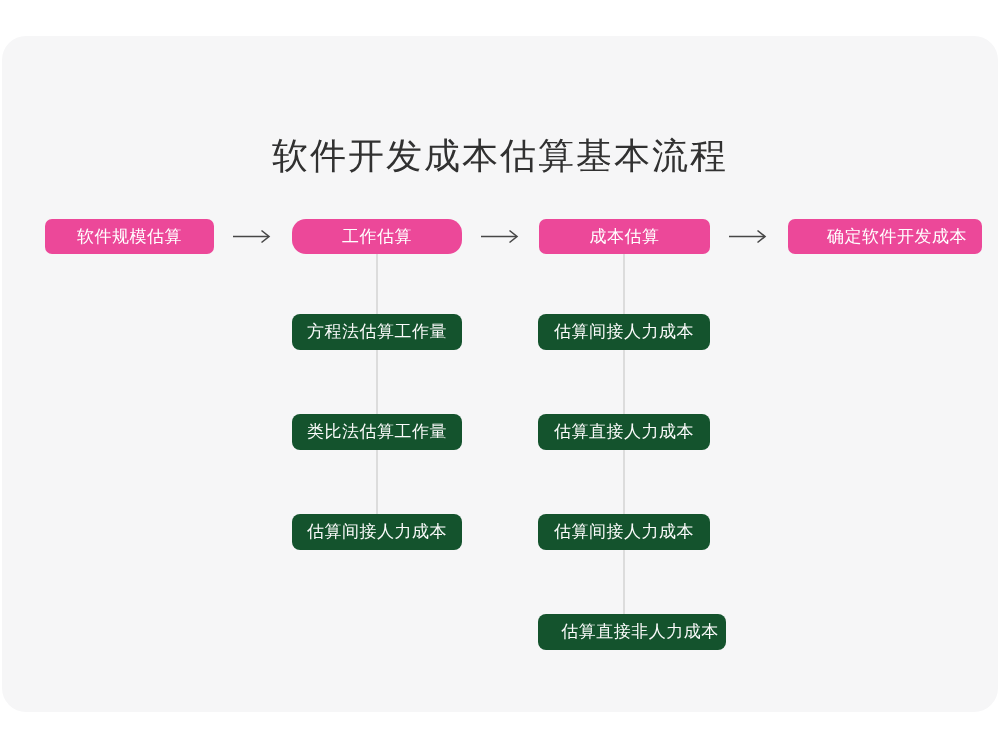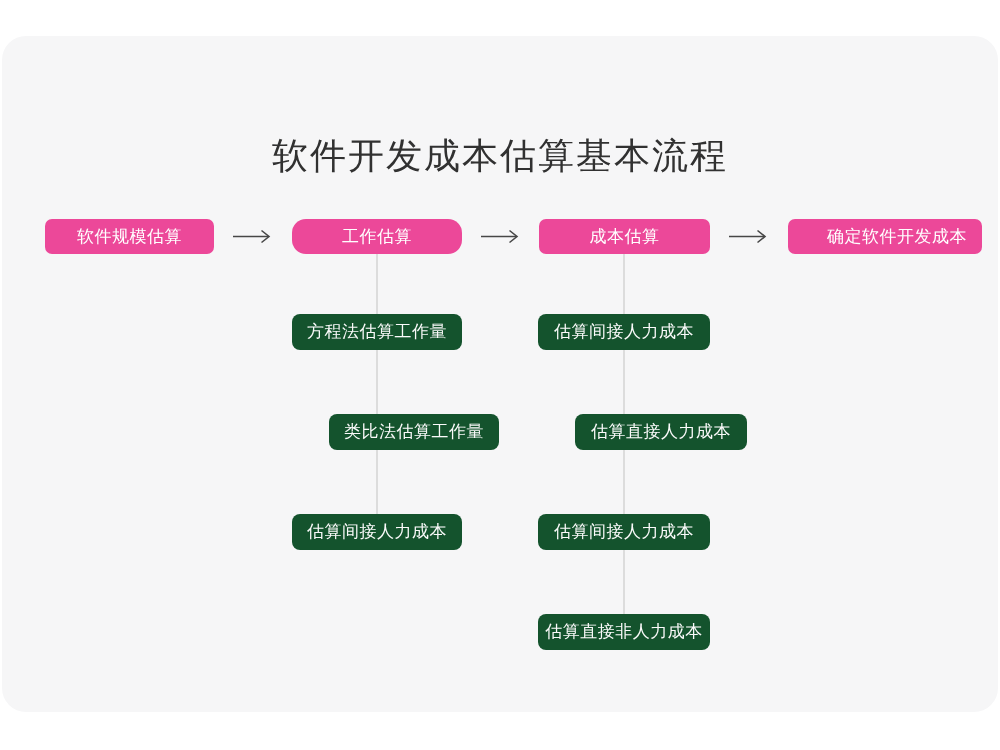--- a/index.html
+++ b/index.html
@@ -60,23 +60,23 @@
     color: #FAFAFA;
   }
   .step-1 { left: 43px;  width: 169px; }
   .step-2 { left: 290px; width: 170px; border-radius: 14px; }
   .step-3 { left: 537px; width: 171px; }
   .step-4 { left: 786px; width: 170px; padding-left: 24px; }
 
   .col-work { left: 290px; width: 170px; }
   .col-cost { left: 536px; width: 172px; }
   .row-1 { top: 278px; }
-  .row-2 { top: 378px; margin-left: 37px; }
+  .row-2 { top: 378px; }
   .row-3 { top: 478px; }
-  .row-4 { top: 578px; }
+  .row-4 { top: 578px; padding-left: 16px; }
 
   .arrow {
     position: absolute;
     top: 193px;
     width: 40px;
     height: 15px;
   }
   .arrow-1 { left: 230px; }
   .arrow-2 { left: 478px; }
   .arrow-3 { left: 726px; }

